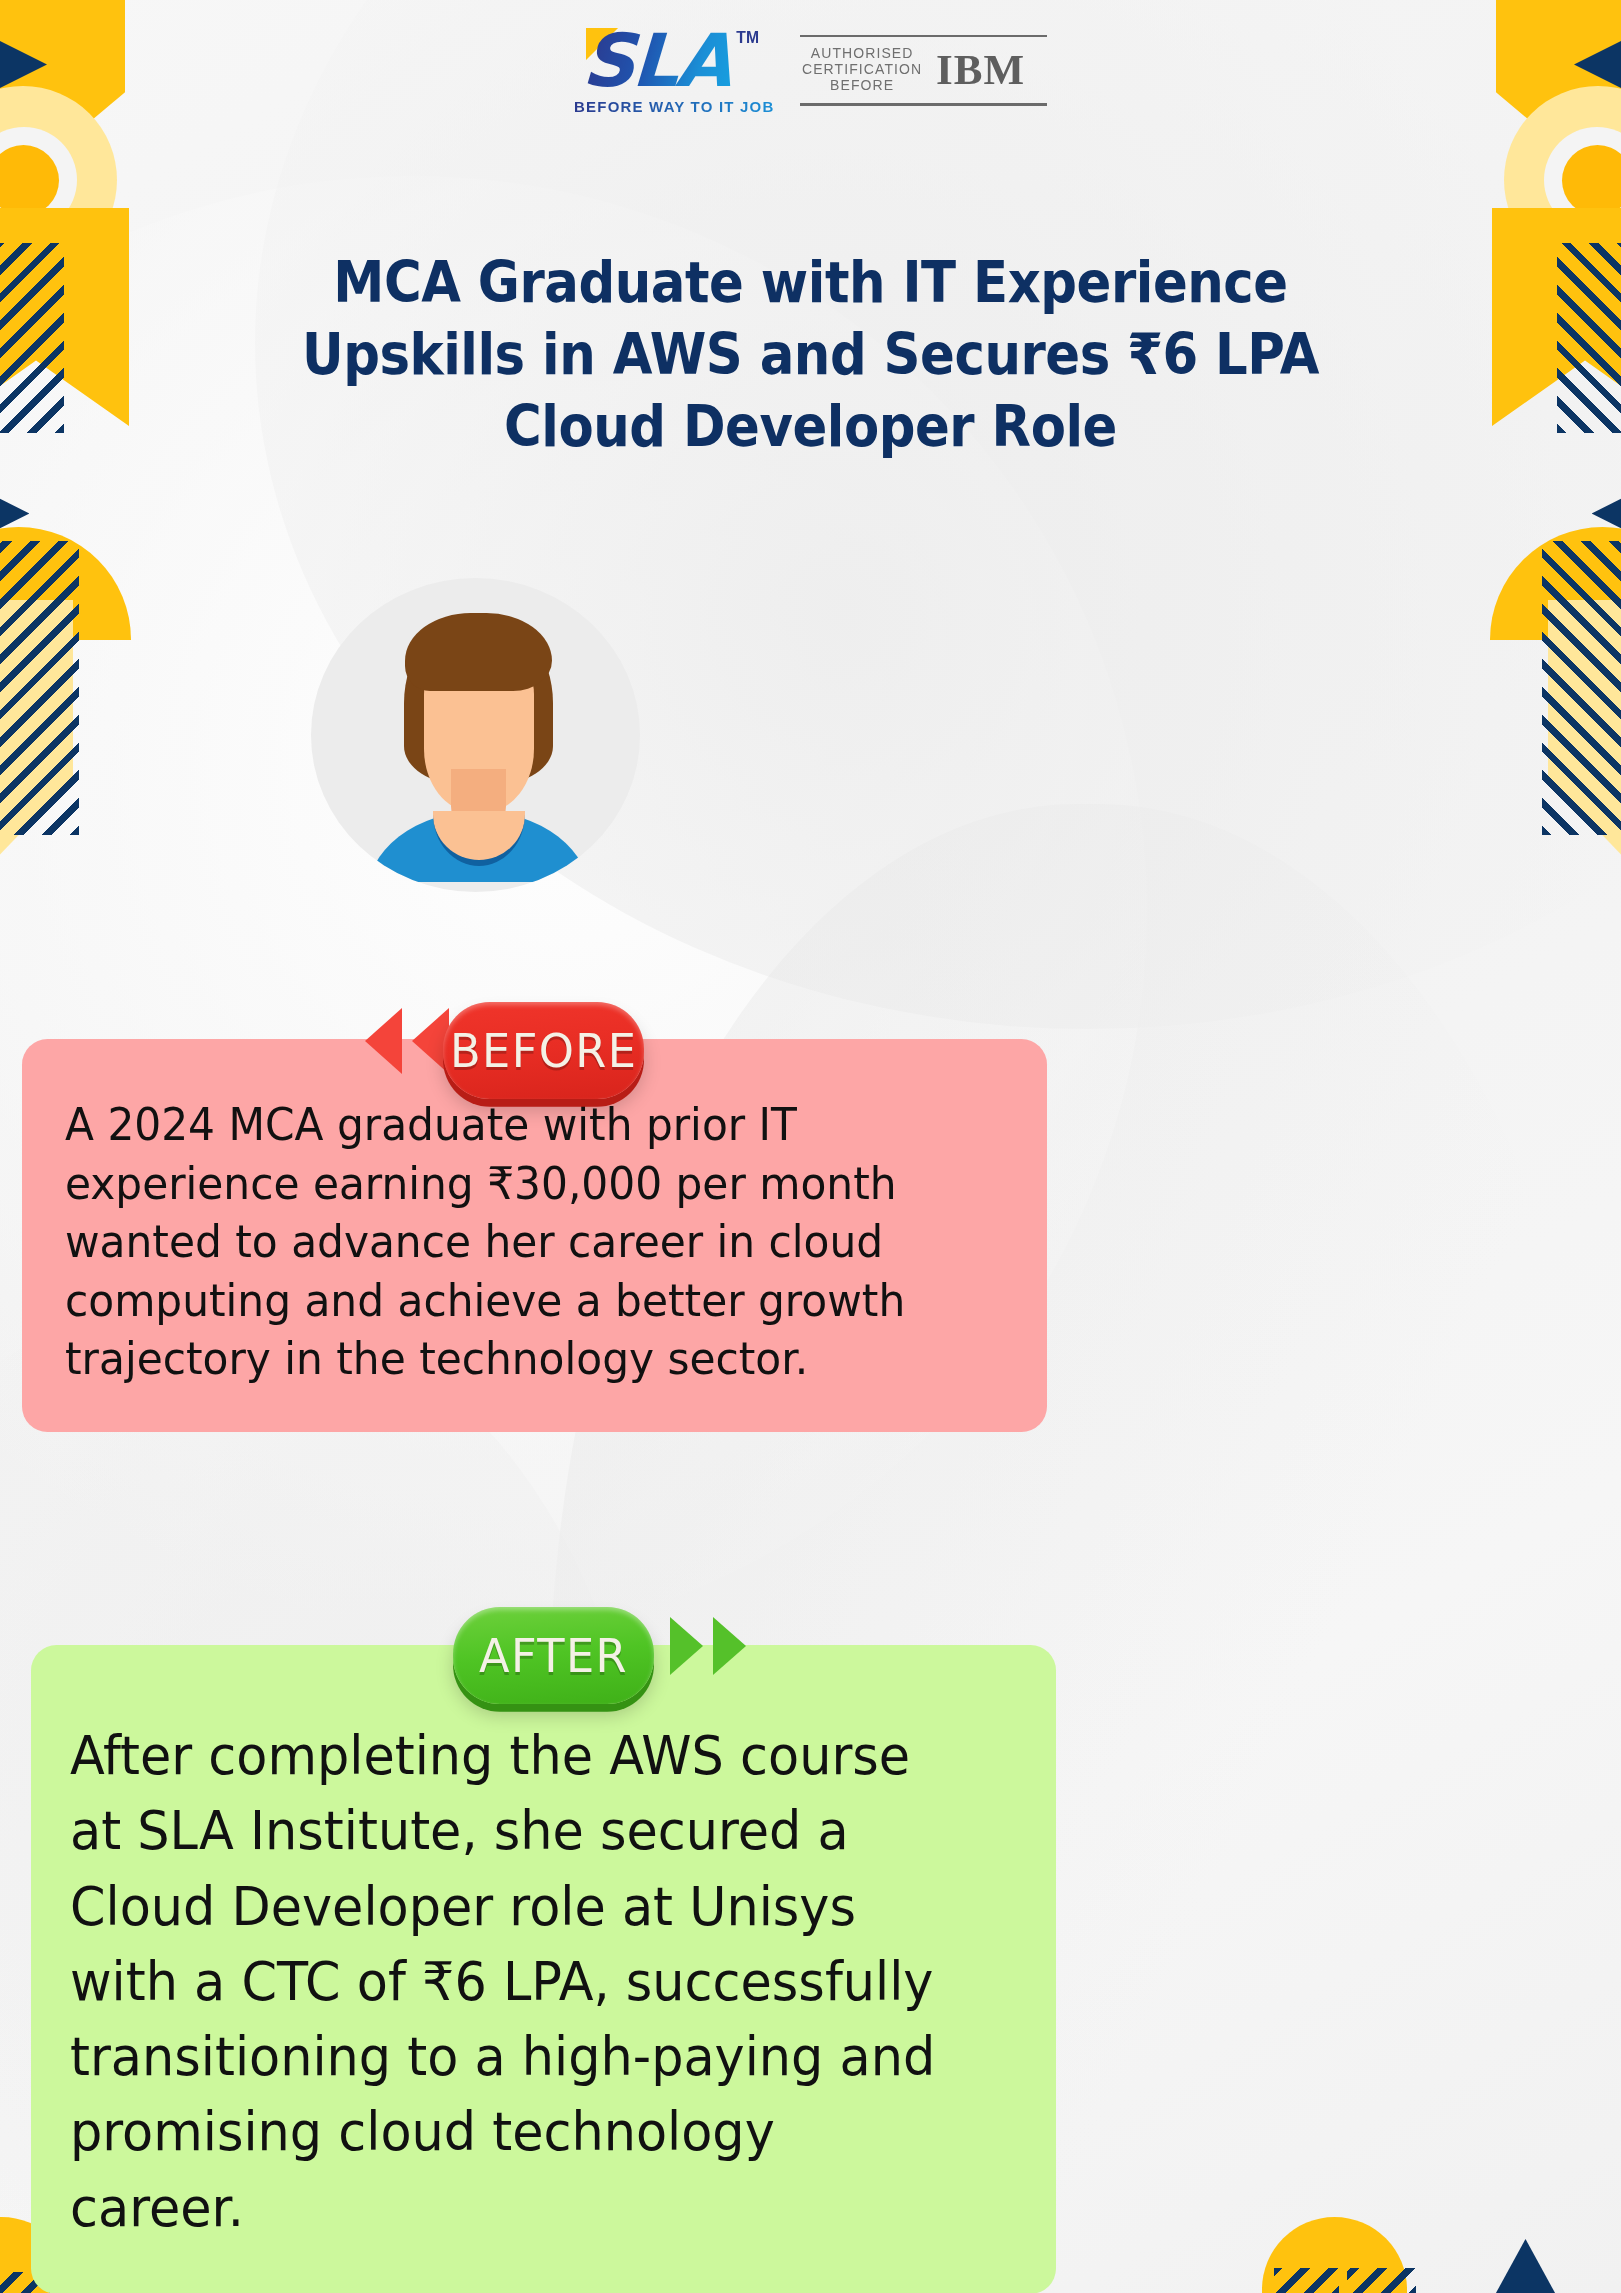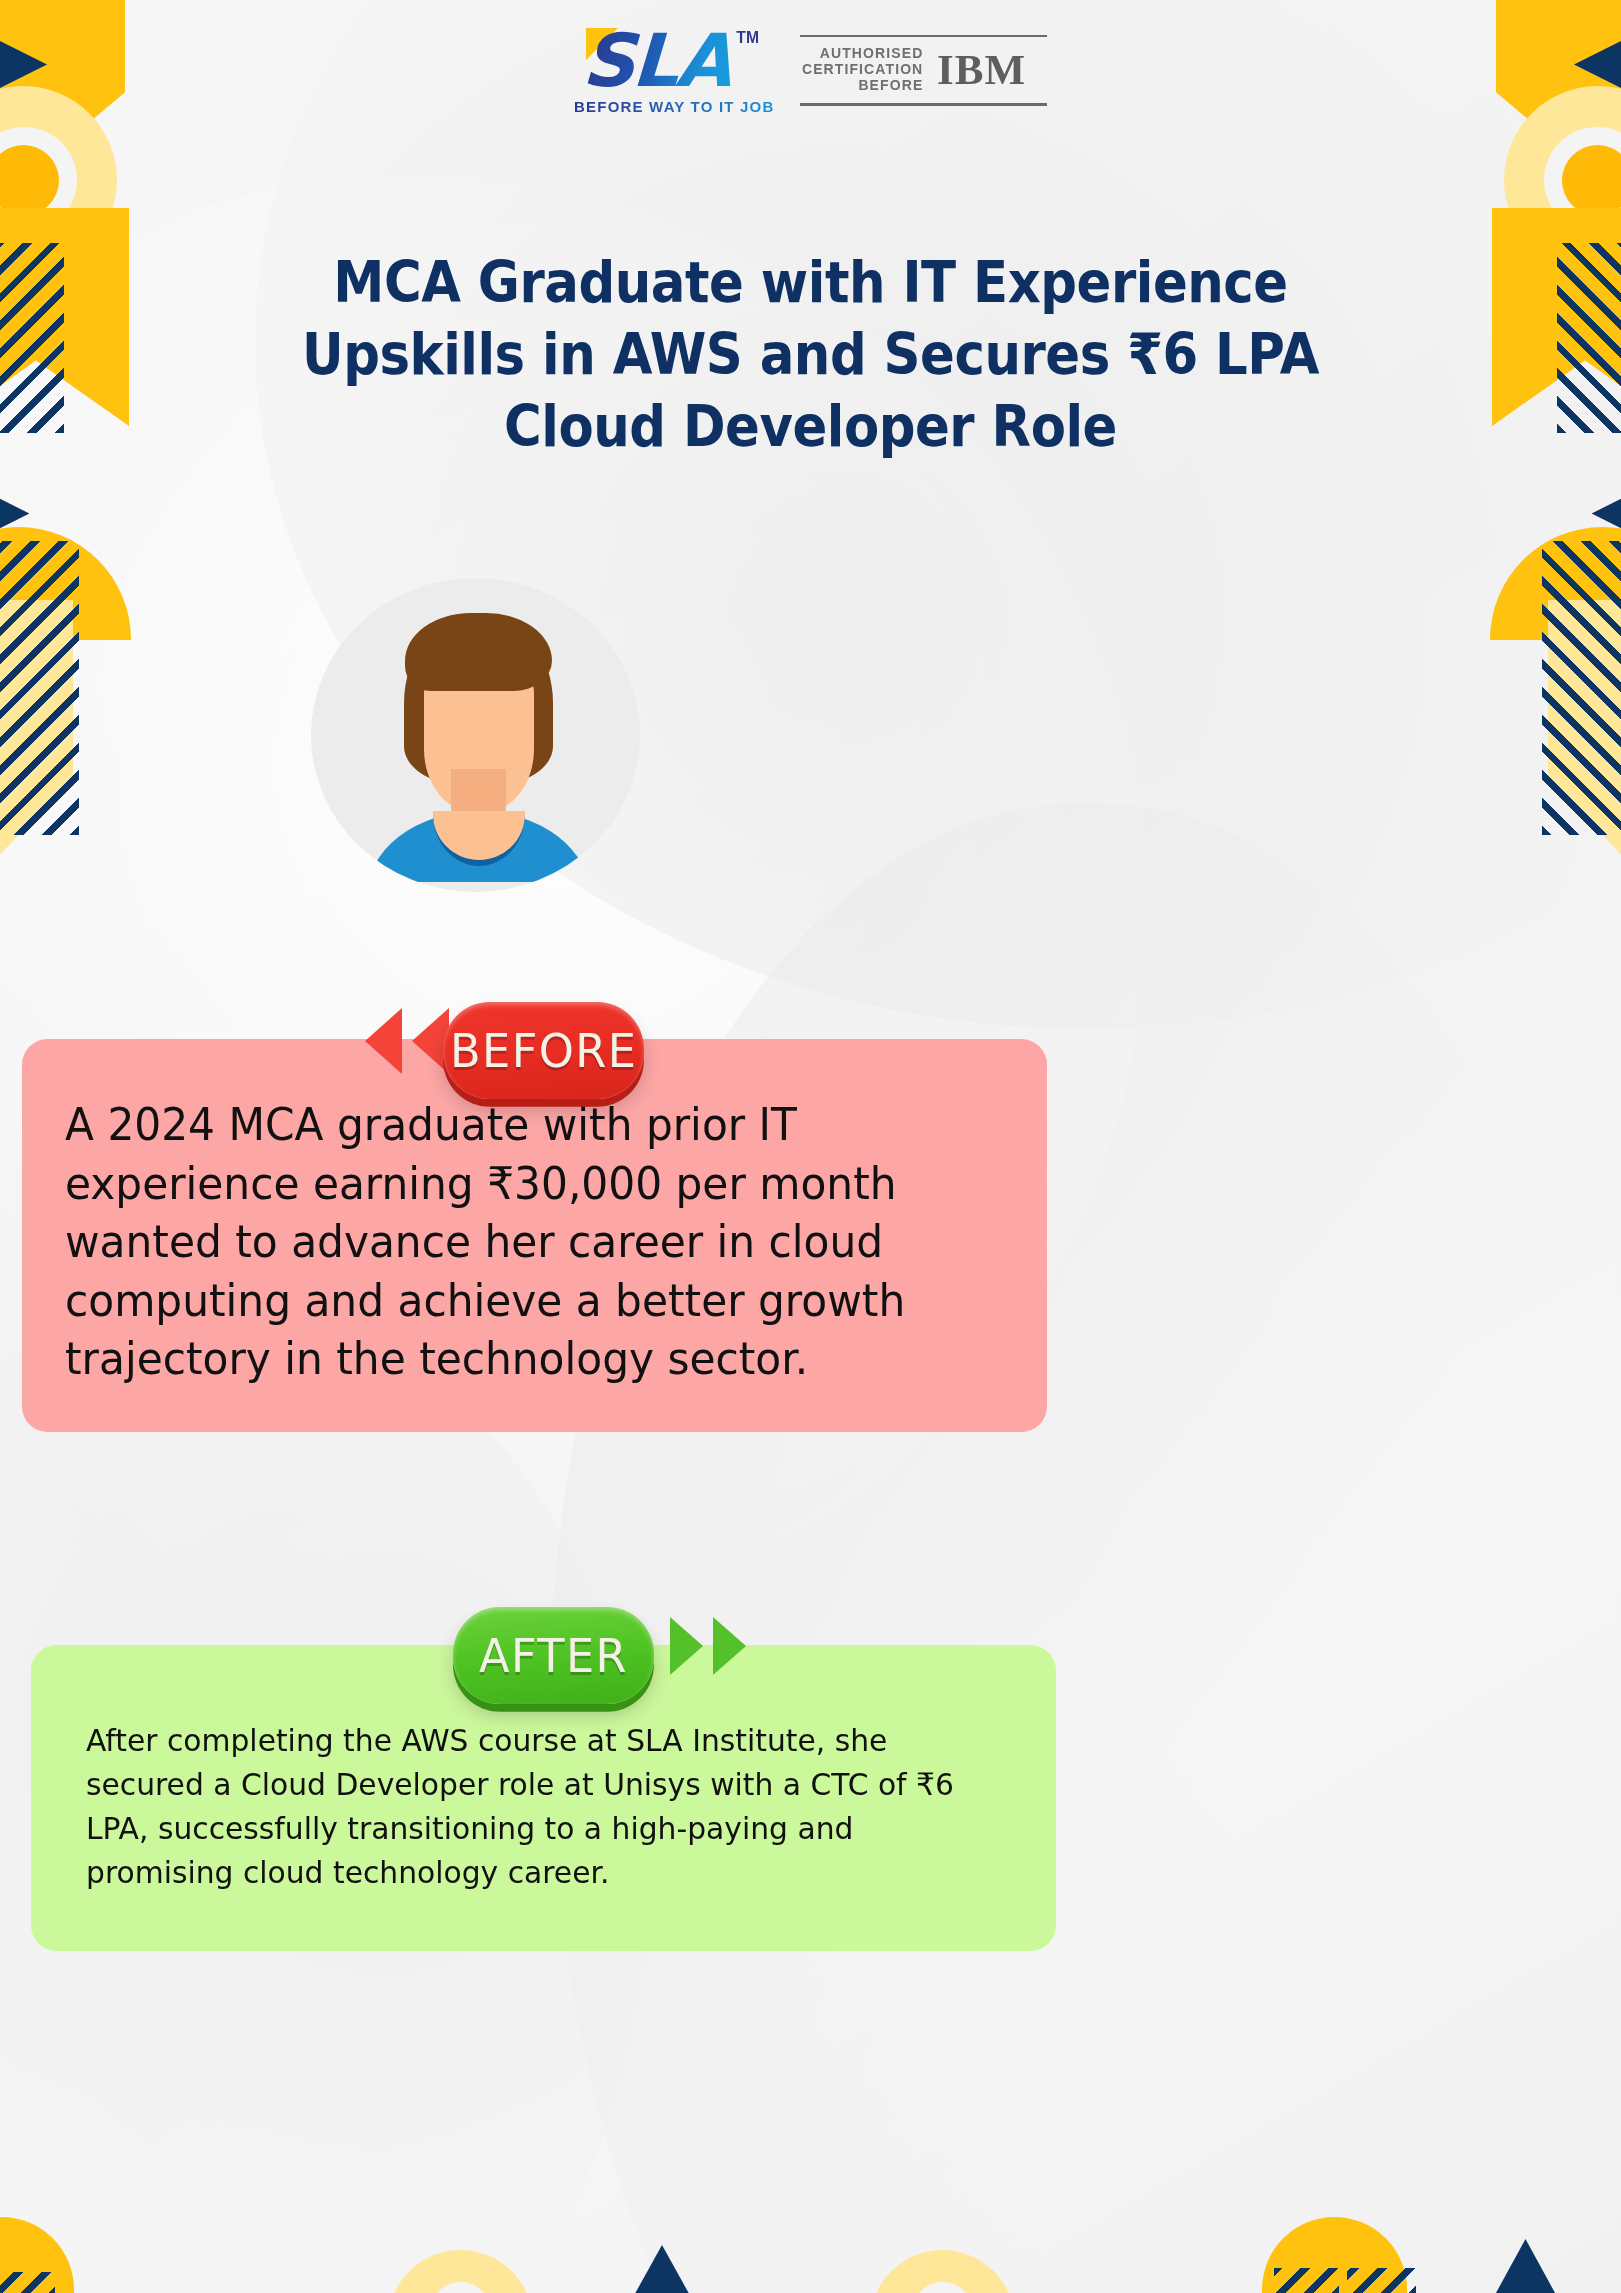--- a/index.html
+++ b/index.html
@@ -63,21 +63,21 @@
   .sla-tag {
     font-size:15px; font-weight:bold; letter-spacing:1.2px; margin-top:2.9px;
     background:linear-gradient(90deg,#2b3a8f 0%,#1b8fd6 100%);
     -webkit-background-clip:text; background-clip:text; color:transparent;
   }
   .ibm-wrap { padding:0; }
   .ibm-rule { width:247px; height:2.9px; background:#6b6b6b; }
   .ibm-mid { display:flex; align-items:center; gap:13.7px; padding:8.8px 0 8.8px 2px; }
   .ibm-lines { text-align:right; line-height:1.14; }
   .ibm-lines div {
-    font-size:14px; letter-spacing:1.1px; color:#6f6f6f; font-weight:700;
+    font-size:14px; letter-spacing:1.1px; color:#6f6f6f; font-weight:400;text-align:center;
   }
   .ibm-logo {
     font-family:Liberation Serif, serif; font-weight:bold; font-size:43px;
     letter-spacing:1px; color:#5e5e5e; line-height:.9;
   }
 
   
   #title {
     position:absolute; left:0; top:247px; width:100%;
     text-align:center; color:#0e3063;
@@ -180,22 +180,22 @@
     position:absolute; border-radius:25.5px;
     font-family:"DejaVu Sans", sans-serif;
     color:#111; font-size:45px; line-height:1.30;
   }
   #before-card {
     left:21.6px; top:1039px; width:1025px; min-height:306px;
     background:#fda6a6; padding:57px 43px 43px 43px;
   }
   #after-card {
     left:31px; top:1645px; width:1025px; min-height:306px;
-    background:#ccf89c; padding:73px 55px 49px 55px;
-    font-size:31px; line-height:1.42;
+    background:#ccf89c; padding:73px 55px 49px 39px;
+    font-size:53px; line-height:1.42;
   }
   #before-card .body { transform:scaleX(.94); transform-origin:left top; }
   #after-card .body  { transform:scaleX(.96); transform-origin:left top; }
 </style>
 </head>
 <body>
 
 <div id="poster">
 
   <div class="swoosh sw1"></div>

